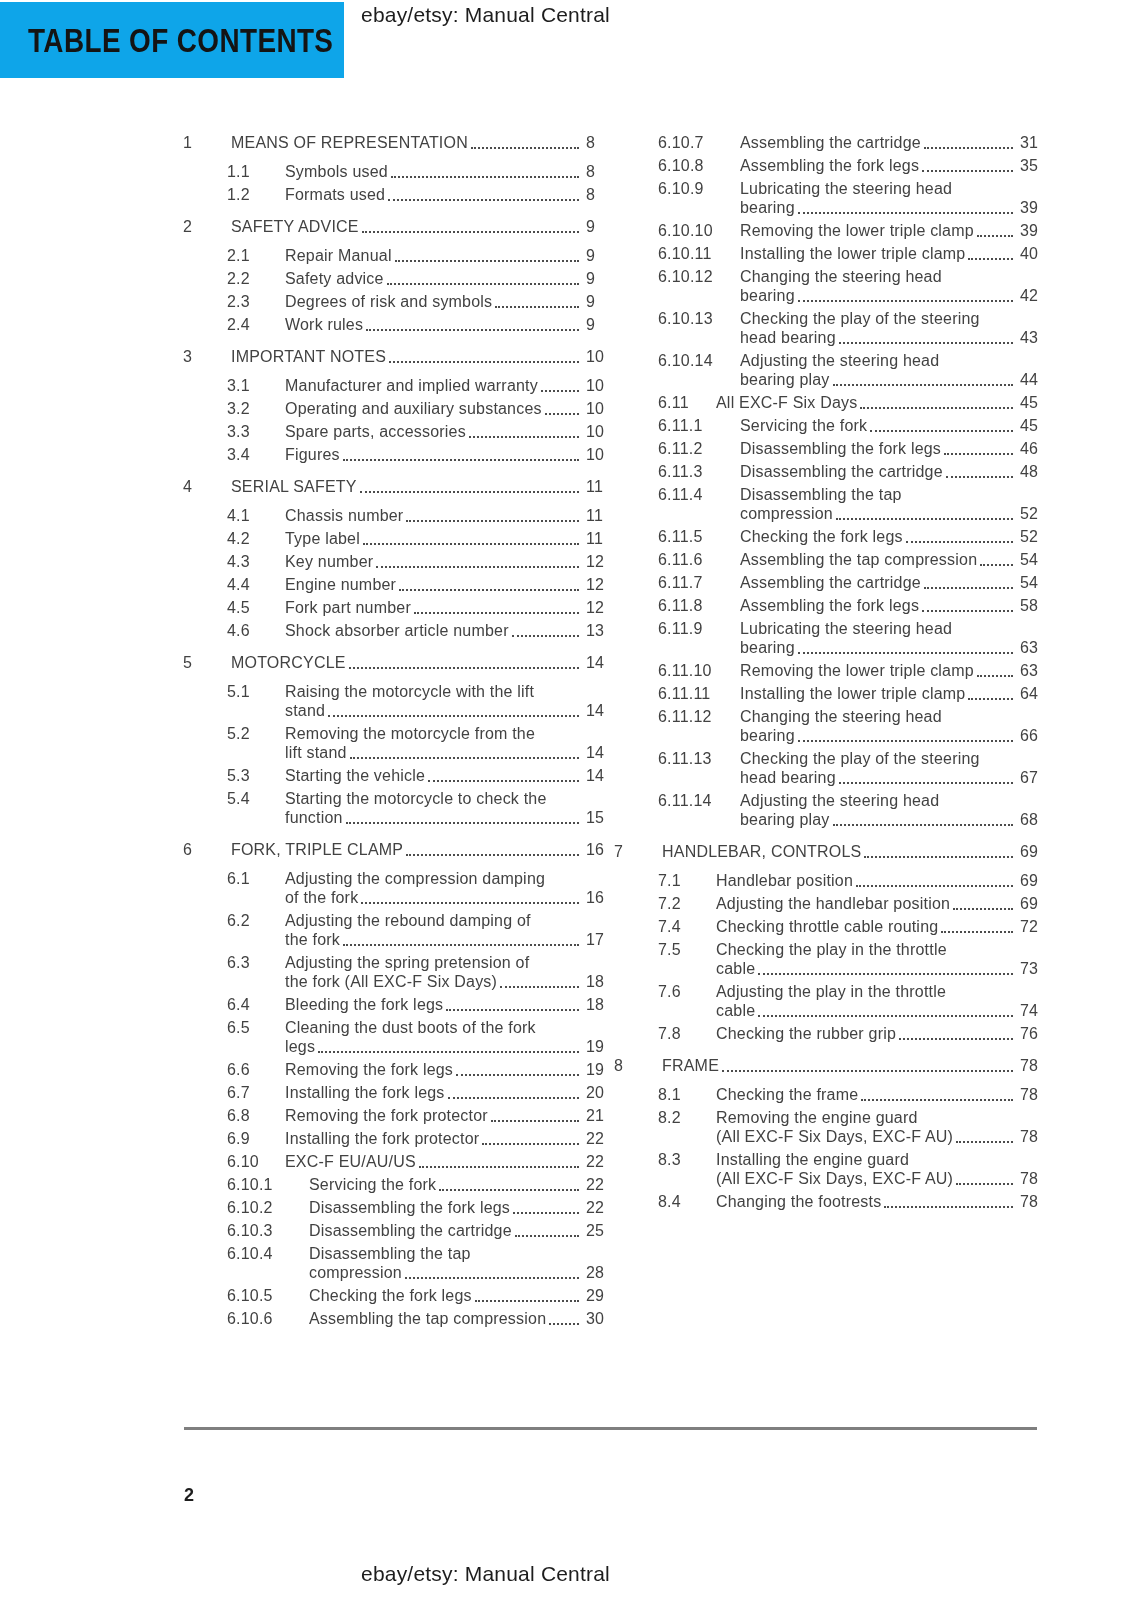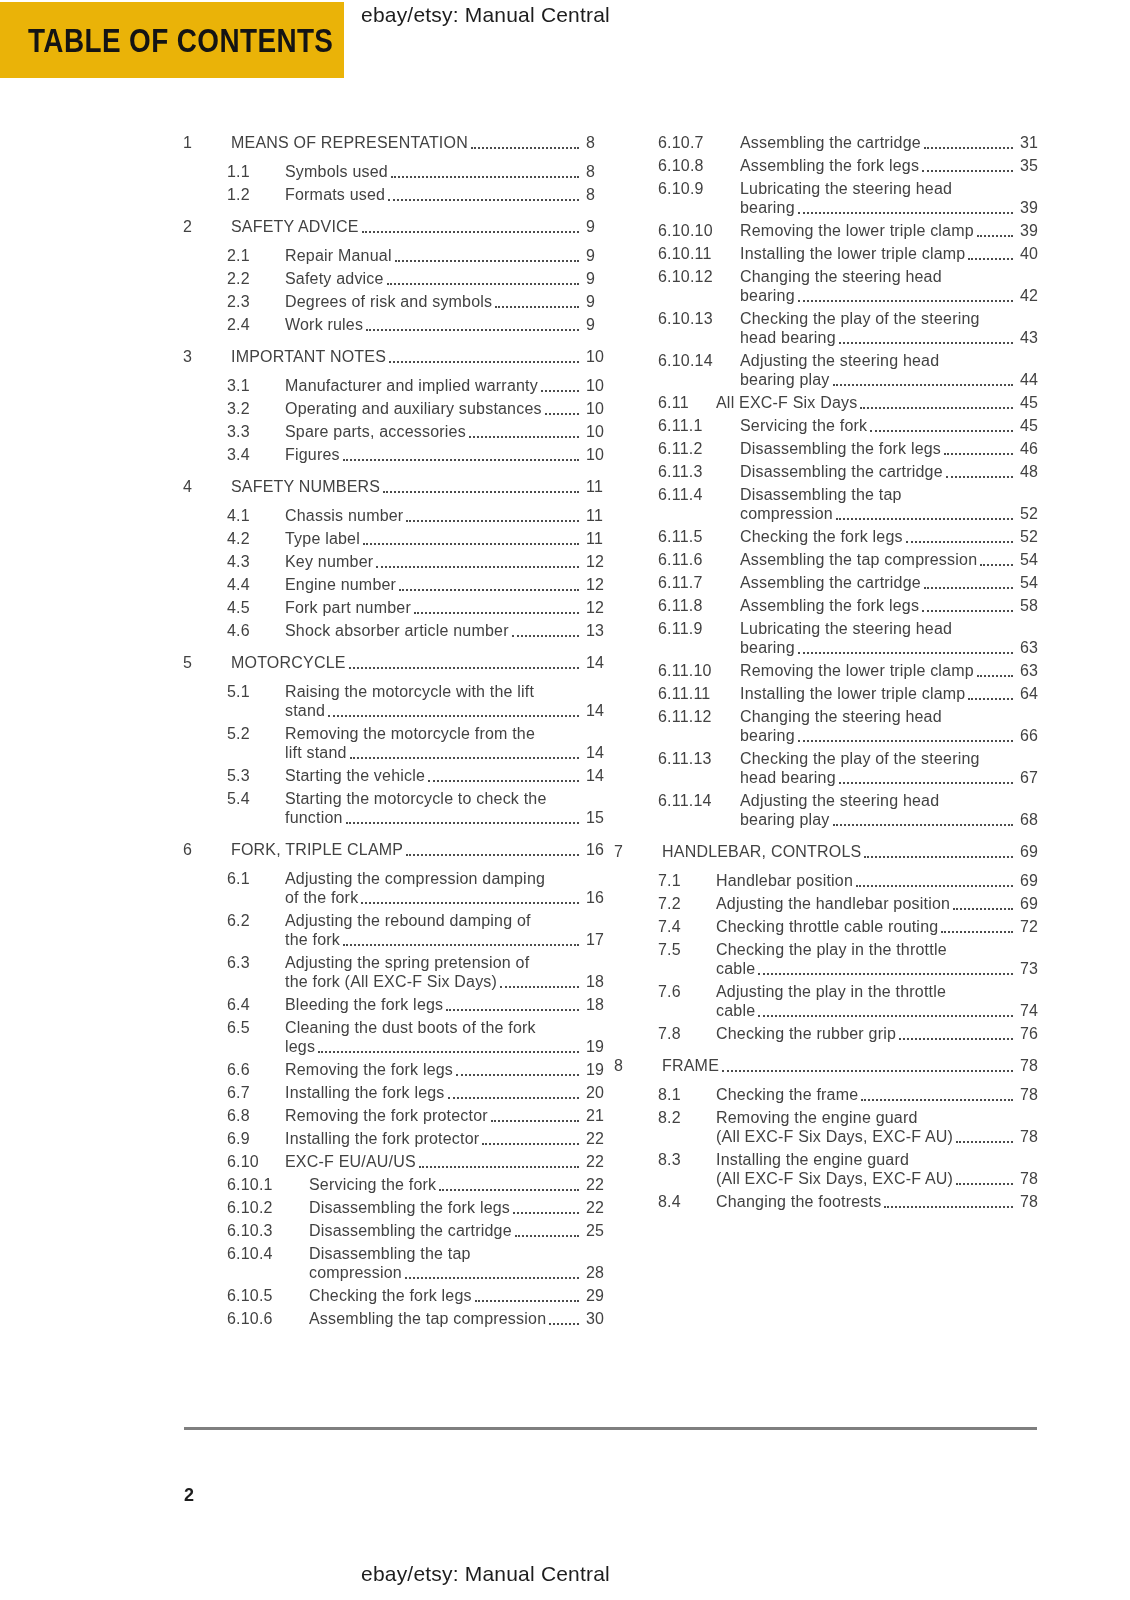--- a/index.html
+++ b/index.html
@@ -8,21 +8,21 @@
     font-family:"Liberation Sans", sans-serif;color:#424242;overflow:hidden;
   }
   .site-label{
     position:absolute;left:0;width:971px;text-align:center;
     font-size:21px;color:#1d1d1d;letter-spacing:0.2px;
   }
   .site-label.top{top:3px;}
   .site-label.bottom{top:1562px;}
   .title-box{
     position:absolute;left:0;top:2px;width:344px;height:76px;
-    background:#eab308;display:flex;align-items:center;
+    background:#0ea5e9;display:flex;align-items:center;
   }
   .title-box .title-text{
     margin-left:28px;font-size:34px;font-weight:bold;color:#141414;
     letter-spacing:0.5px;transform:scaleX(0.82);transform-origin:left center;
     white-space:nowrap;
   }
   .col{
     position:absolute;top:133px;font-size:16px;line-height:19px;
     letter-spacing:0.2px;
   }
@@ -192,21 +192,21 @@
           <span class="t">Figures</span>
           <span class="leader"></span>
           <span class="pg">10</span>
         </div>
       </div>
     </div>
     <div class="entry l1">
       <span class="num">4</span>
       <div class="body">
         <div class="line">
-          <span class="t">SAFETY NUMBERS</span>
+          <span class="t">SERIAL SAFETY</span>
           <span class="leader"></span>
           <span class="pg">11</span>
         </div>
       </div>
     </div>
     <div class="entry l2">
       <span class="num">4.1</span>
       <div class="body">
         <div class="line">
           <span class="t">Chassis number</span>

